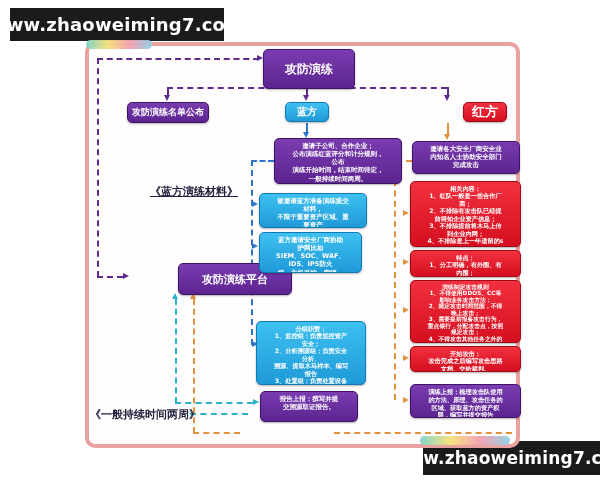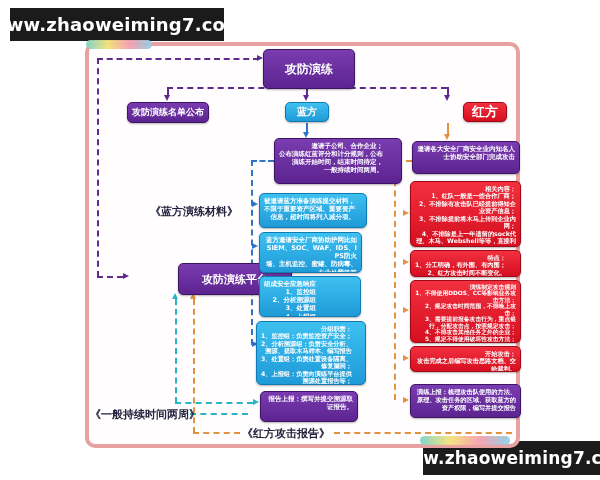--- a/index.html
+++ b/index.html
@@ -10,22 +10,22 @@
   .frame{position:absolute;left:85px;top:42px;width:427px;height:398px;
          border:4px solid #e9a2a2;border-radius:10px;background:#fffdfd;}
   .decor{position:absolute;height:9px;border-radius:5px;
          background:linear-gradient(90deg,#7fd4c8,#f4e27a,#f3a0b0,#8fd0e8);opacity:.95;}
   .node{position:absolute;color:#fff;font-weight:bold;border-radius:5px;
         display:flex;align-items:center;justify-content:center;text-align:center;
         box-shadow:0 1px 2px rgba(0,0,0,.3);box-sizing:border-box;}
   .purple{background:linear-gradient(#7a3cb0,#5c2490);border:1px solid #3e1565;}
   .blue{background:linear-gradient(#3ec0f0,#1f9ad8);border:1px solid #0f7ab4;}
   .red{background:linear-gradient(#f23040,#d50f1f);border:1px solid #a00a16;}
-  .txt{justify-content:flex-start;align-items:flex-start;text-align:right;
-       white-space:pre-line;padding:3px 4px;font-weight:bold;word-break:break-all;
+  .txt{justify-content:flex-start;align-items:flex-start;text-align:center;
+       white-space:pre-line;padding:3px 16px;font-weight:bold;word-break:break-all;
        line-height:1.25;overflow:hidden;}
   .lab{position:absolute;color:#23233f;font-weight:bold;font-size:11px;white-space:nowrap;}
   .hl{position:absolute;border-top:2px dashed;}
   .vl{position:absolute;border-left:2px dashed;}
   .cp{color:#5e2a8e}.cb{color:#2e74c9}.ct{color:#29b2c8}.co{color:#e2913f}
   .ar{position:absolute;width:0;height:0;}
   .ar-r{border-top:3.5px solid transparent;border-bottom:3.5px solid transparent;border-left:6px solid currentColor;}
   .ar-d{border-left:3.5px solid transparent;border-right:3.5px solid transparent;border-top:6px solid currentColor;}
   .ar-u{border-left:3.5px solid transparent;border-right:3.5px solid transparent;border-bottom:6px solid currentColor;}
 </style>
@@ -94,25 +94,20 @@
 公布演练红蓝评分和计分规则，公布
 演练开始时间，结束时间待定，
 一般持续时间两周。</div>
   <div class="node blue txt" style="left:259px;top:193px;width:108px;height:35px;font-size:6.5px;">被邀请蓝方准备演练提交材料，
 不限于重要资产区域、重要资产
 信息，超时间将列入减分项。</div>
   <div class="node blue txt" style="left:259px;top:232px;width:103px;height:41px;font-size:6.5px;">蓝方邀请安全厂商协助护网比如
 SIEM、SOC、WAF、IDS、IPS防火
 墙、主机监控、蜜罐、防病毒、
 专业处置等等</div>
-  <div class="node blue txt" style="left:259px;top:276px;width:102px;height:41px;font-size:6.5px;">组成安全应急响应
-1、监控组
-2、分析溯源组
-3、处置组
-4、上报组</div>
   <div class="node blue txt" style="left:256px;top:321px;width:110px;height:64px;font-size:6.2px;line-height:1.2;">分组职责：
 1、监控组：负责监控资产安全；
 2、分析溯源组：负责安全分析、
 溯源、提取木马样本、编写报告
 3、处置组：负责处置设备隔离、
 修复漏洞；
 4、上报组：负责向演练平台提供
 溯源处置报告等；</div>
   <div class="node purple txt" style="left:260px;top:391px;width:98px;height:31px;font-size:6.5px;">报告上报：撰写并提交溯源取证报告。</div>
 
@@ -130,17 +125,16 @@
 2、规定攻击时间范围，不得晚上攻击；
 3、需要提前报备攻击行为，重点银行，分配攻击点，按照规定攻击；
 4、不得攻击其他任务之外的企业；
 5、规定不得使用破坏性攻击方法；
 6、规定不得将攻击方法对外传播或组建攻击队；
 7、规定只能使用公安备案的IP攻击、电脑</div>
   <div class="node red txt" style="left:410px;top:346px;width:111px;height:26px;font-size:6.2px;line-height:1.2;">开始攻击：
 攻击完成之后编写攻击思路文档、交给裁判。</div>
   <div class="node purple txt" style="left:410px;top:384px;width:111px;height:34px;font-size:6.2px;line-height:1.25;">演练上报：梳理攻击队使用的方法、原理、攻击任务的区域、获取蓝方的资产权限，编写并提交报告</div>
 
-  <div class="lab" style="left:150px;top:204px;">《蓝方演练材料》</div>
+  <div class="lab" style="left:150px;top:184px;text-decoration:underline;">《蓝方演练材料》</div>
   <div class="lab" style="left:90px;top:407px;">《一般持续时间两周》</div>
-  <div class="lab" style="left:242px;top:426px;">《红方攻击报告》</div>
 
 </div>
 
 </body></html>

